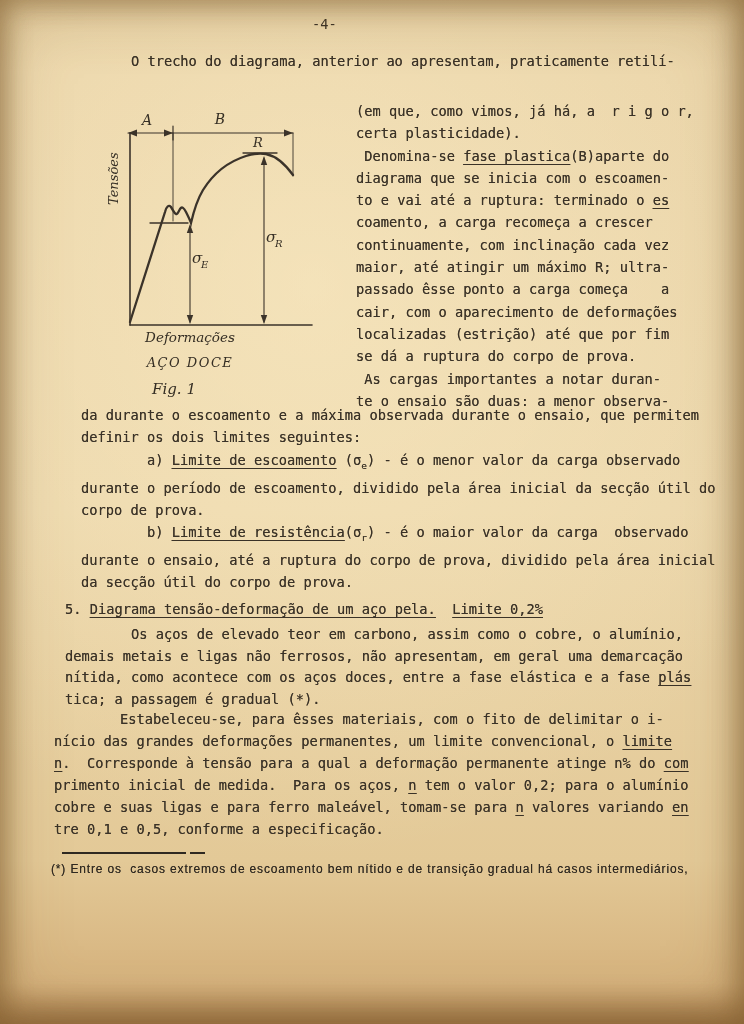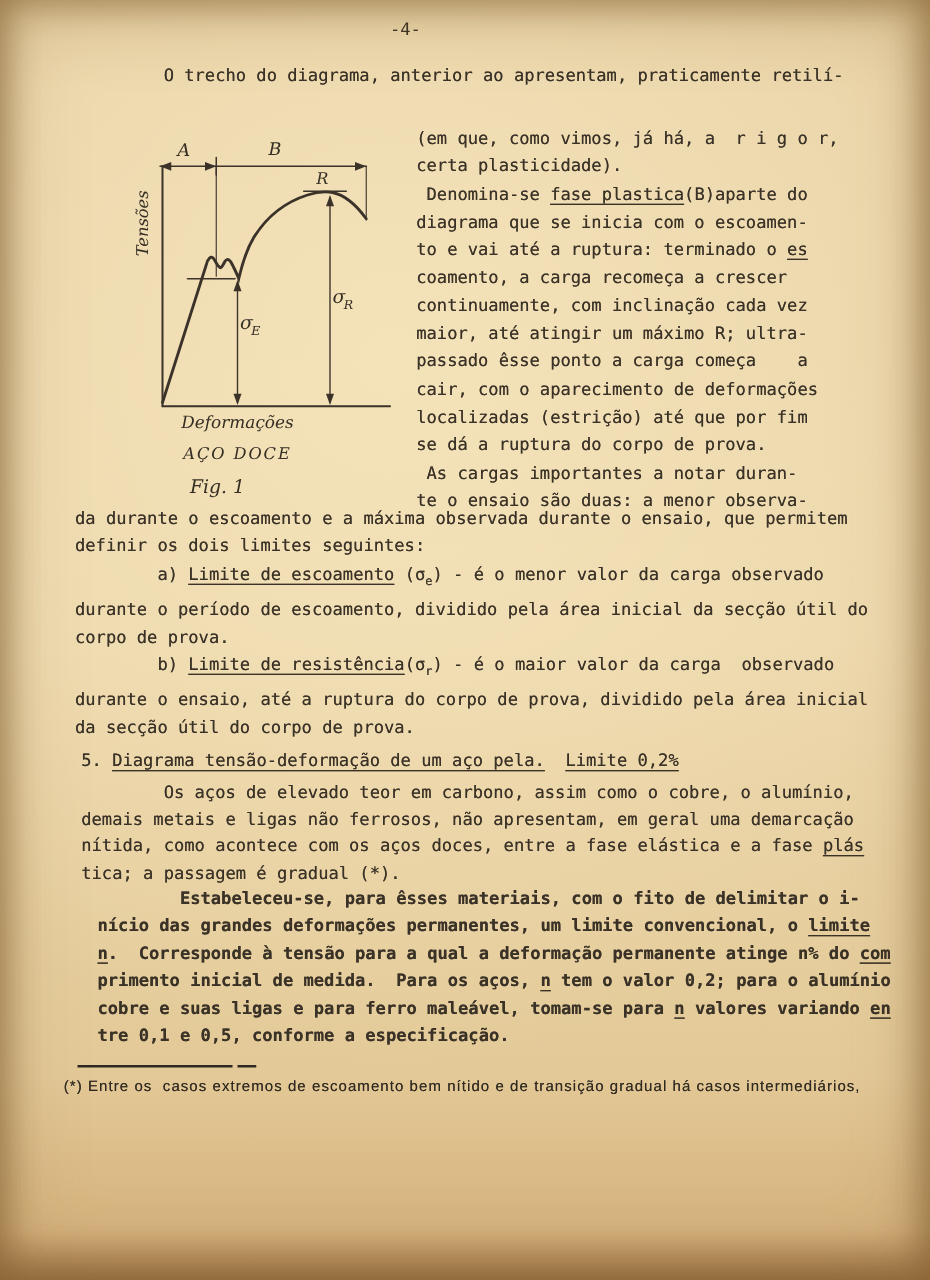--- a/index.html
+++ b/index.html
@@ -15,25 +15,25 @@
                 inset 0 -16px 30px rgba(105,72,30,.38),
                 inset 0 10px 22px rgba(140,105,55,.18);}
   .tblock{position:absolute;font-family:"DejaVu Sans Mono","Liberation Mono",monospace;
     font-size:13.7px;color:#3a3227;white-space:pre;text-shadow:0 0 .5px rgba(58,50,39,.75);}
   .tblock .line{display:block;}
   .u{text-decoration:underline;text-underline-offset:2.5px;}
   .sub{font-size:.7em;vertical-align:-0.38em;}
   .pagenum{position:absolute;left:312px;top:16px;font-family:"DejaVu Sans Mono",monospace;
     font-size:13.7px;color:#3a3227;}
   .b-para1{left:65px;top:51px;line-height:21px;}
-  .b-rightcol{left:333px;top:100px;line-height:22.3px;}
-  .b-block2{left:60px;top:404px;line-height:22.3px;}
+  .b-rightcol{left:356px;top:100px;line-height:22.3px;}
+  .b-block2{left:81px;top:404px;line-height:22.3px;}
   .b-head5{left:65px;top:599px;line-height:21.6px;}
   .b-para5{left:65px;top:624px;line-height:21.6px;}
-  .b-para6{left:78px;top:709px;line-height:21.9px;font-weight:bold;}
+  .b-para6{left:54px;top:709px;line-height:21.9px;}
   .b-footnote{left:51px;top:859px;line-height:20px;font-family:"Liberation Sans",sans-serif;
     font-size:12px;font-weight:normal;letter-spacing:.85px;color:#2f2921;}
   .rule-seg{position:absolute;border-top:2.2px solid #2f2921;}
   .rule1{left:62px;top:852px;width:124px;}
   .rule2{left:190px;top:852px;width:15px;}
   .fig{position:absolute;left:80px;top:108px;}
   .fig text{fill:#352e24;}
   .fig .hand{font-family:"DejaVu Serif","Liberation Serif",serif;font-style:italic;}
 </style>
 </head>

